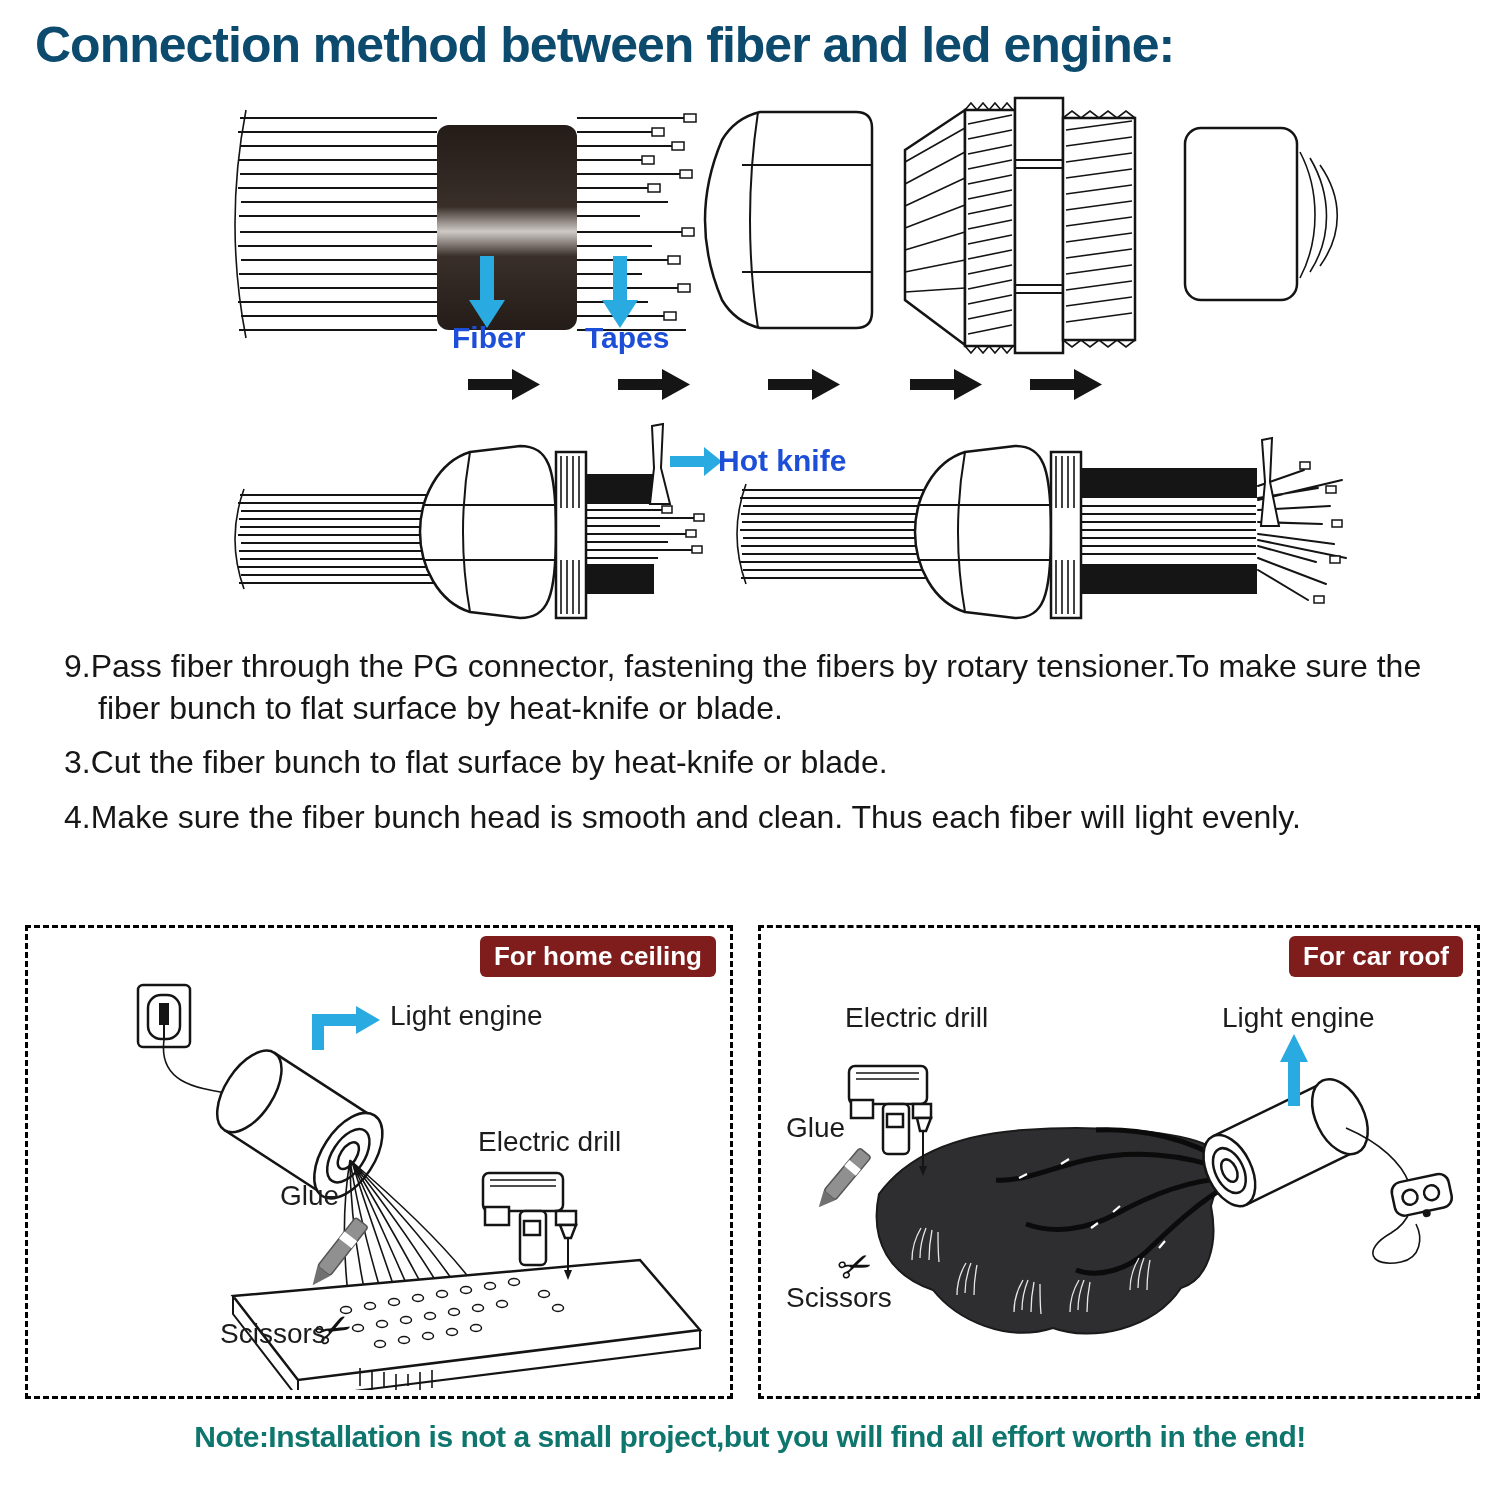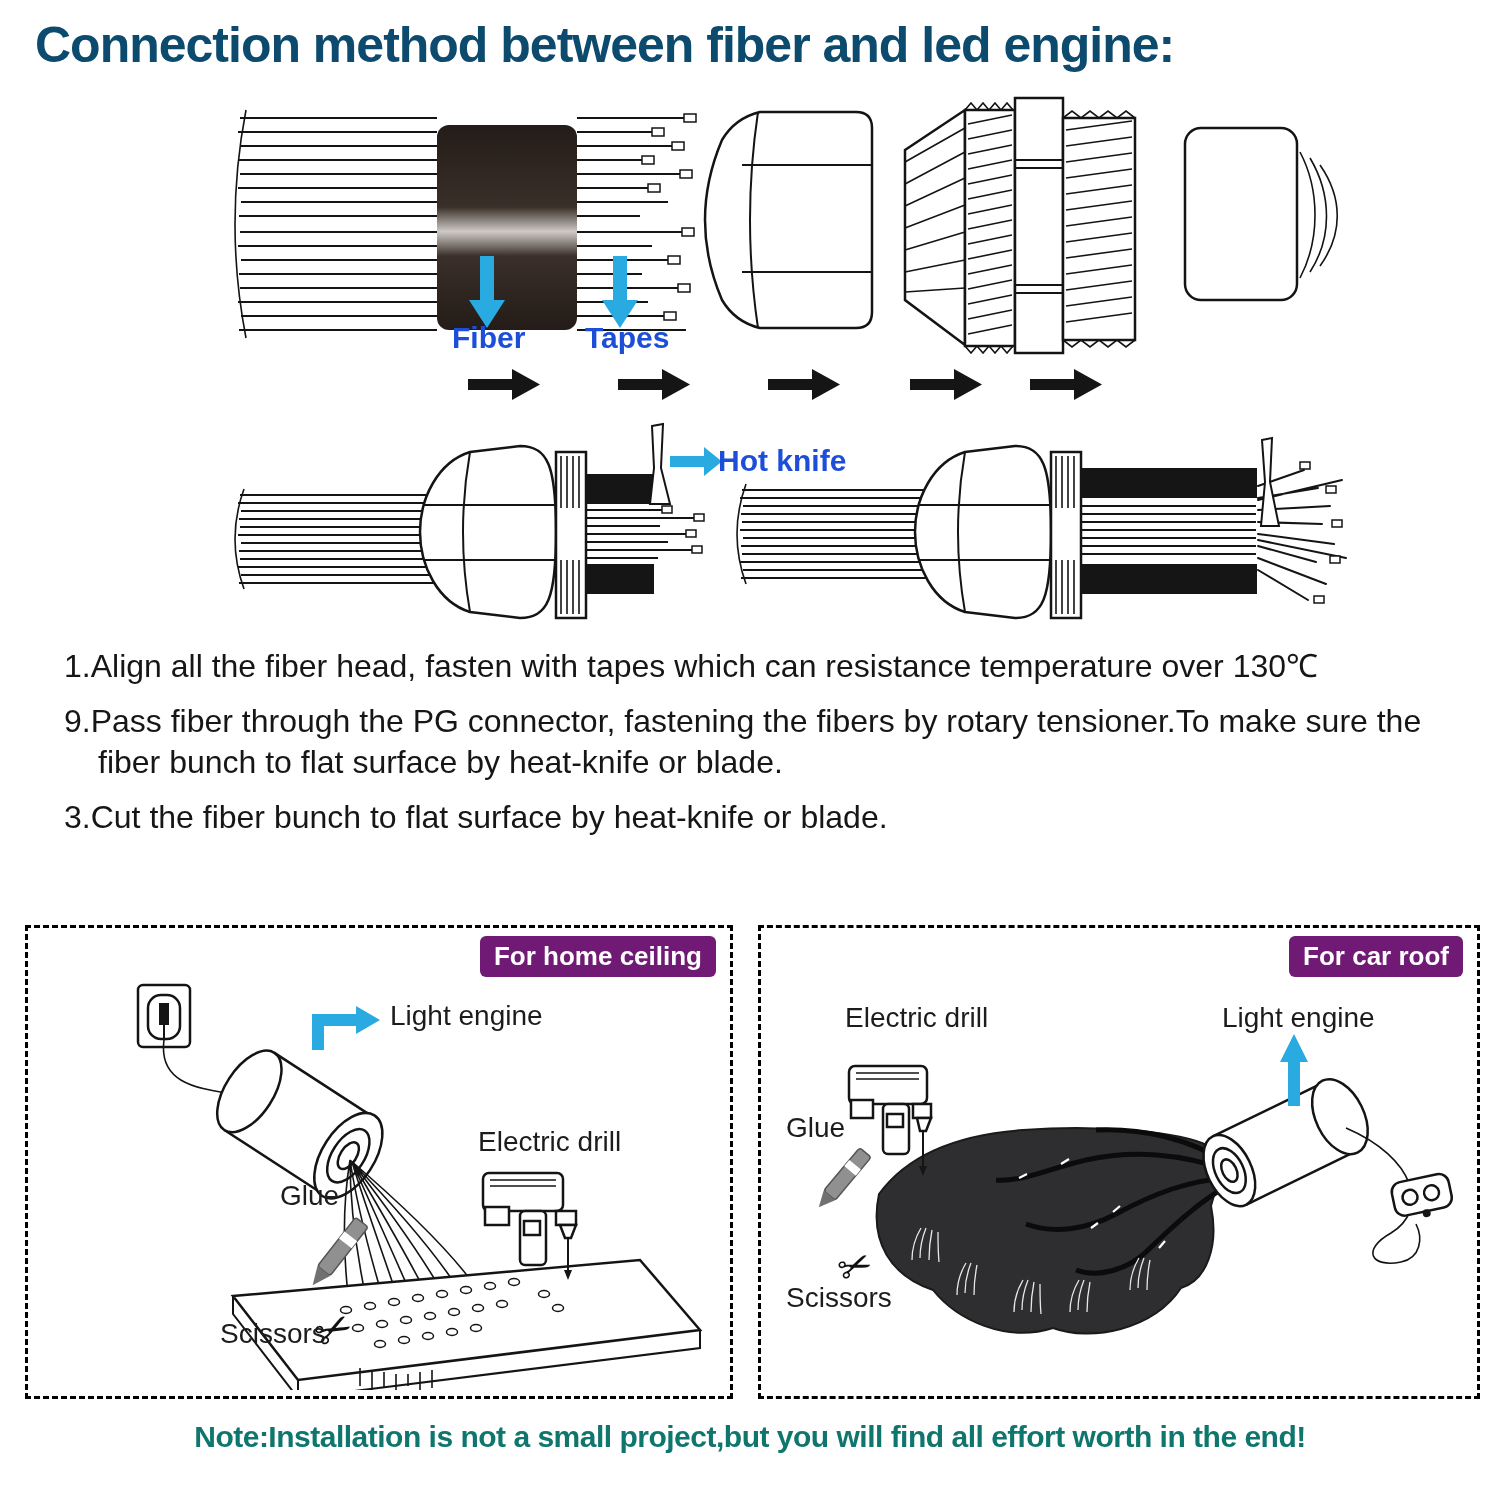--- a/index.html
+++ b/index.html
@@ -7,21 +7,21 @@
        font-family:"Liberation Sans", sans-serif;}
   .title{position:absolute;top:16px;left:35px;font-size:50px;font-weight:bold;
          color:#0c4a6e;letter-spacing:-1px;white-space:nowrap;}
   .topsvg{position:absolute;left:0;top:0;}
   .lbl{position:absolute;font-weight:bold;color:#1d4ed8;font-size:30px;white-space:nowrap;}
   .instr{position:absolute;top:646px;left:64px;width:1400px;font-size:32px;color:#161616;}
   .instr .item{margin-bottom:13px;padding-left:34px;text-indent:-34px;line-height:1.3;}
   .box{position:absolute;border:3px dashed #000;background:#fff;}
   .box-home{left:25px;top:925px;width:702px;height:468px;}
   .box-car{left:758px;top:925px;width:716px;height:468px;}
-  .badge{position:absolute;top:8px;right:14px;background:#701a75;color:#fff;
+  .badge{position:absolute;top:8px;right:14px;background:#7f1d1d;color:#fff;
          font-weight:bold;font-size:26px;padding:5px 14px;border-radius:6px;white-space:nowrap;}
   .plabel{position:absolute;font-size:28px;color:#1c1c1c;white-space:nowrap;}
   .boxsvg{position:absolute;left:0;top:0;}
   .note{position:absolute;top:1420px;left:0;width:1500px;text-align:center;
         color:#0f766e;font-weight:bold;font-size:30px;letter-spacing:-0.5px;}
   svg .ln{stroke:#141414;stroke-width:2;fill:none;}
   svg .ol{stroke:#141414;stroke-width:2.5;fill:#fff;}
   svg .blk{fill:#151515;stroke:none;}
   svg .blue{fill:#29abe2;stroke:none;}
   svg .thin{stroke:#141414;stroke-width:1.6;fill:none;}
@@ -127,23 +127,23 @@
     <path d="M1300 462h10v7h-10zM1326 486h10v7h-10zM1332 520h10v7h-10zM1330 556h10v7h-10zM1314 596h10v7h-10z" fill="#fff" stroke="#141414" stroke-width="1.5"></path>
     <polygon points="1262,440 1272,438 1270,482 1279,526 1261,526 1265,482" fill="#fff" stroke="#141414" stroke-width="2"></polygon>
   </g>
 </svg>
 
 <div class="lbl" style="left:452px;top:321px;">Fiber</div>
 <div class="lbl" style="left:585px;top:321px;">Tapes</div>
 <div class="lbl" style="left:718px;top:444px;">Hot knife</div>
 
 <div class="instr">
-  <div class="item">1.Align all the fiber head, fasten with tapes which can resistance temperature over 130℃</div>
   <div class="item">9.Pass fiber through the PG connector, fastening the fibers by rotary tensioner.To make sure the fiber bunch to flat surface by heat-knife or blade.</div>
   <div class="item">3.Cut the fiber bunch to flat surface by heat-knife or blade.</div>
+  <div class="item">4.Make sure the fiber bunch head is smooth and clean. Thus each fiber will light evenly.</div>
 </div>
 
 <div class="box box-home">
   <svg class="boxsvg" width="696" height="462" viewBox="0 0 696 462">
 
     <g>
       <rect class="ol" x="110" y="57" width="52" height="62" rx="5"></rect>
       <rect class="ol" x="120" y="67" width="32" height="44" rx="13"></rect>
       <rect class="blk" x="131" y="75" width="10" height="22"></rect>
       <path class="ln" d="M136 97V112"></path>

